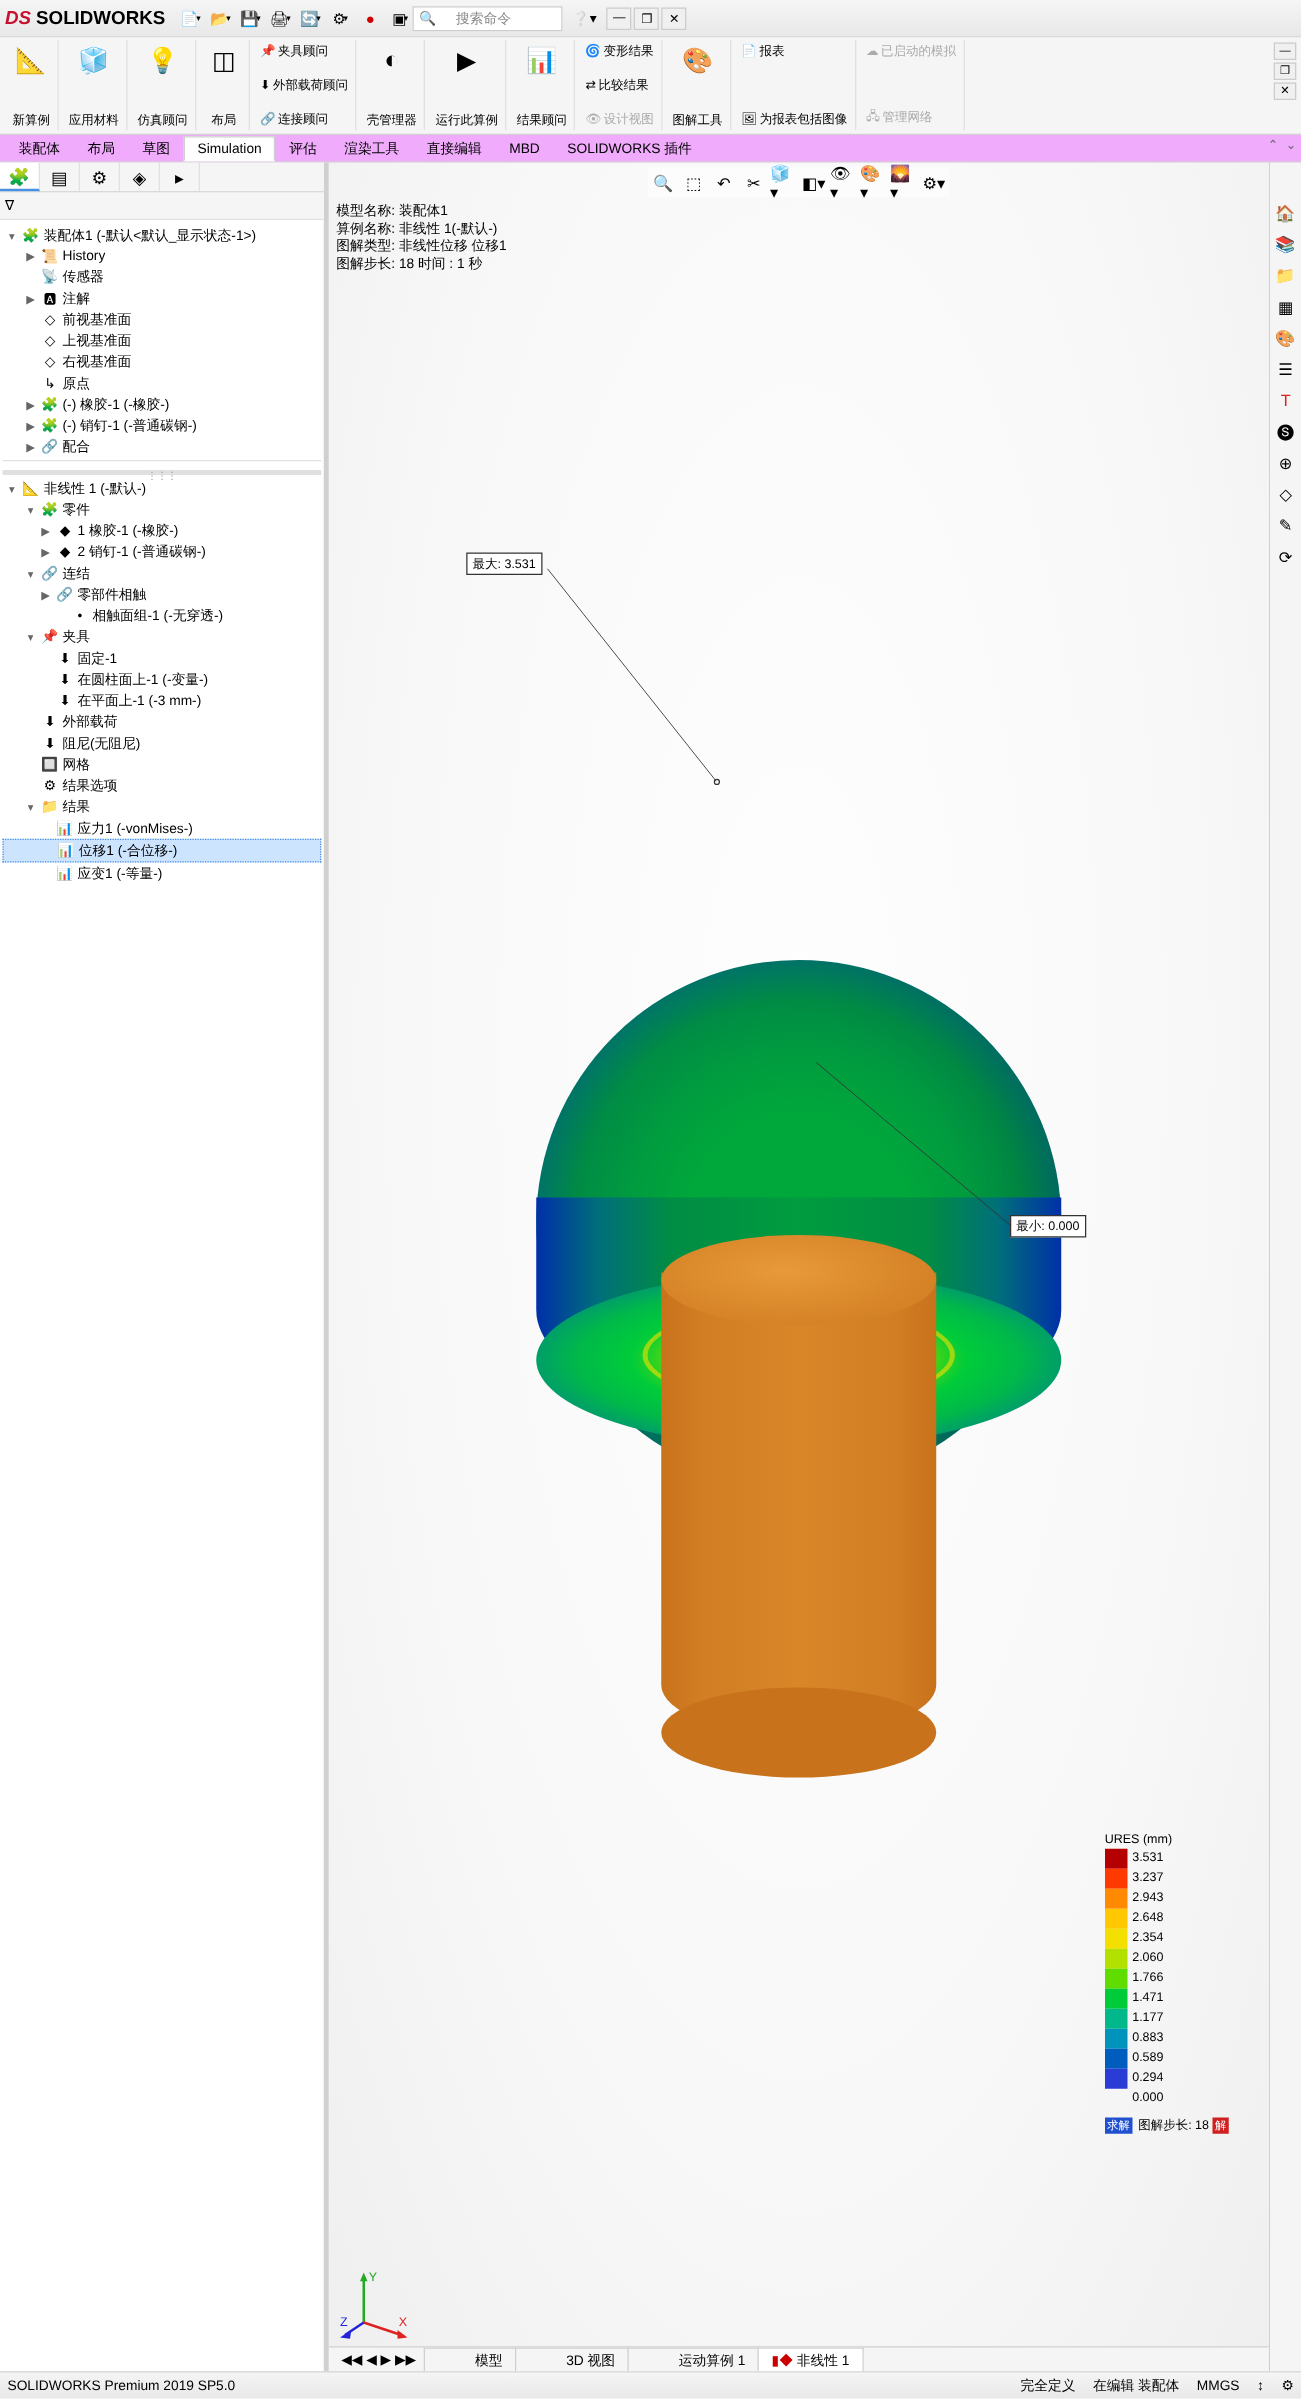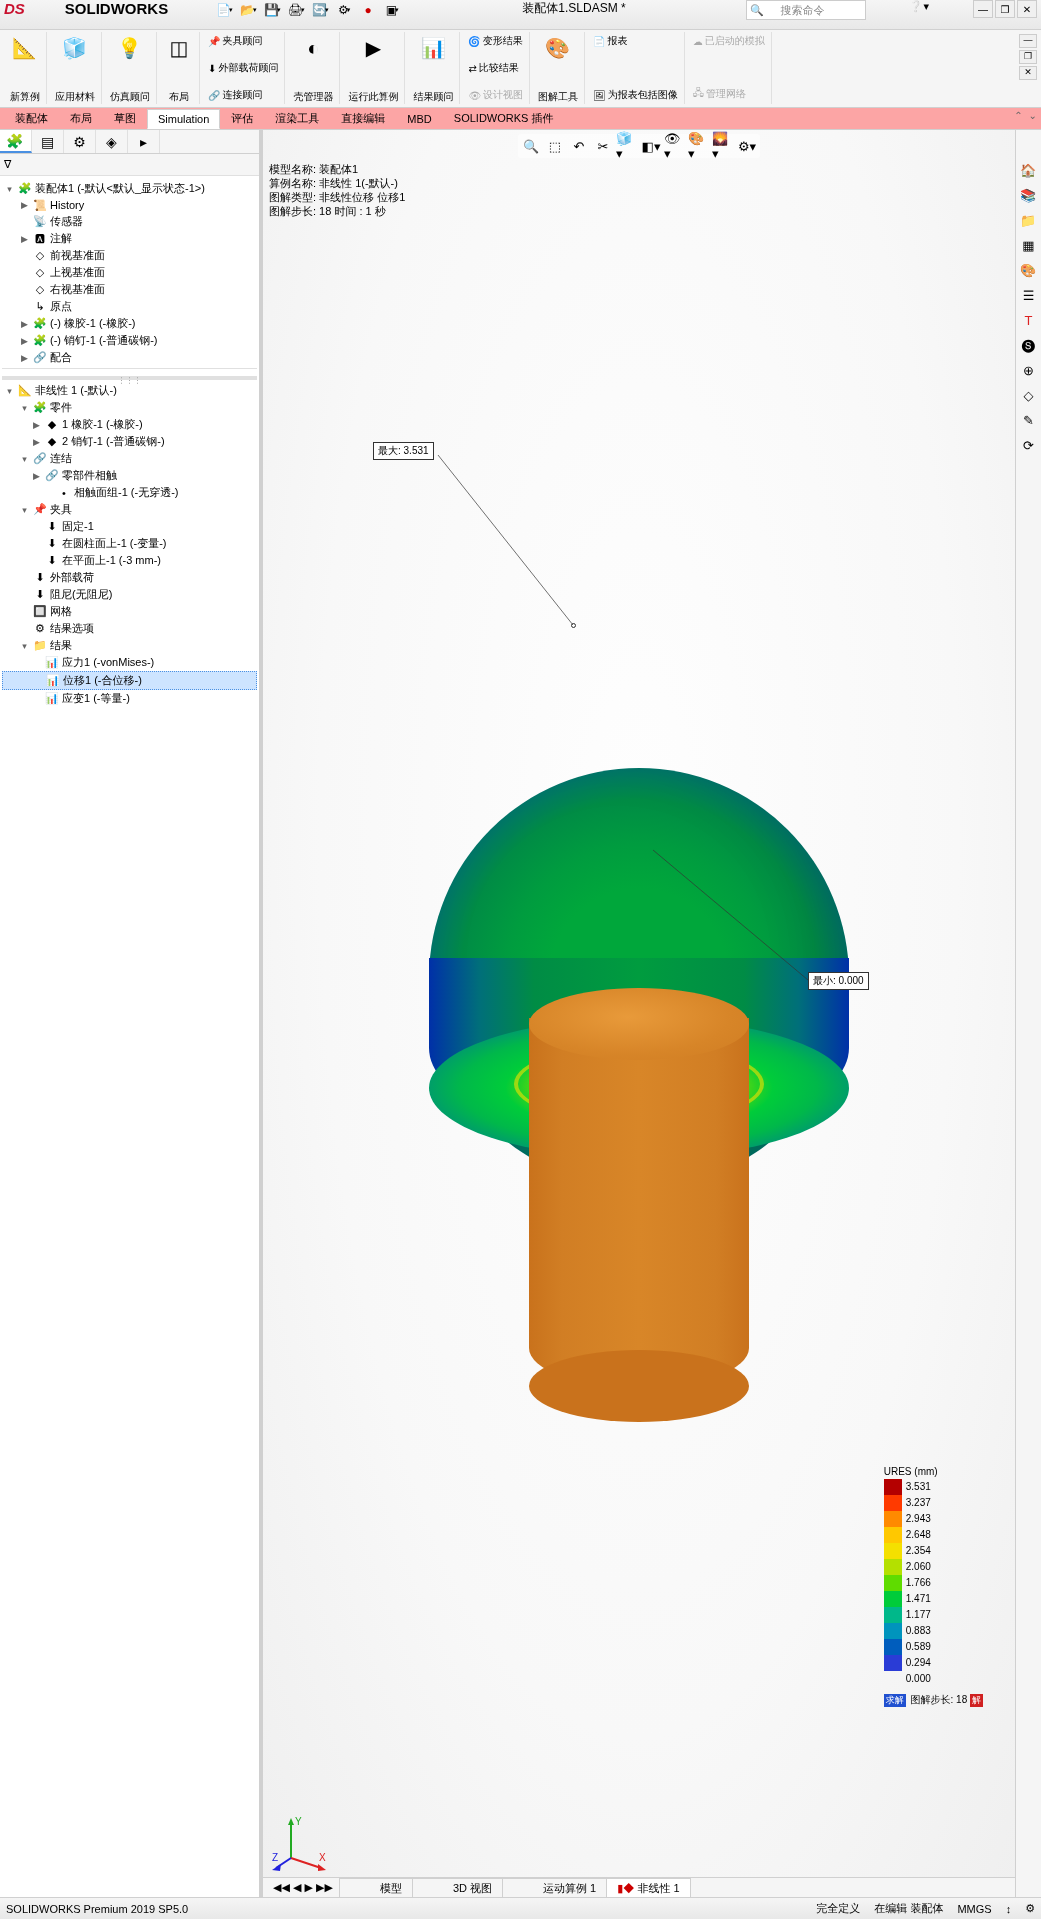--- a/index.html
+++ b/index.html
@@ -1,38 +1,38 @@
 <!DOCTYPE html>
 <html><head>
 <meta charset="utf-8">
 <style>
 * { margin: 0; padding: 0; box-sizing: border-box; font-family: "Microsoft YaHei", Arial, sans-serif; }
 body { width: 1041px; height: 1919px; background: #fff; display: flex; flex-direction: column; overflow: hidden; font-size: 11px; }
 
 
-.titlebar { height: 30px; background: linear-gradient(#f5f5f5,#e8e8e8); display: flex; padding: 0 4px; border-bottom: 1px solid #d0d0d0; gap: 36px; }
+.titlebar { height: 30px; background: linear-gradient(#f5f5f5,#e8e8e8); display: flex; align-items: center; padding: 0 4px; border-bottom: 1px solid #d0d0d0; }
 .logo { font-weight: bold; font-style: italic; color: #c8102e; font-size: 15px; margin-right: 4px; }
 .logo-sw { color: #000; font-style: normal; }
 .title-icons { display: flex; gap: 4px; margin-left: 6px; }
 .title-icons span { width: 20px; height: 20px; display: flex; align-items: center; justify-content: center; font-size: 12px; }
 .title-dropdown { font-size: 7px; margin-left: -2px; }
 .title-center { flex: 1; text-align: center; font-size: 12px; }
 .search-box { display: flex; align-items: center; border: 1px solid #ccc; background: #fff; padding: 1px 4px; font-size: 11px; color: #888; width: 120px; height: 20px; margin-right: 4px; }
 .win-controls { display: flex; gap: 2px; margin-left: 4px; }
 .win-controls span { width: 20px; height: 18px; display: flex; align-items: center; justify-content: center; border: 1px solid #ccc; background: #f0f0f0; font-size: 10px; }
 
 
 .ribbon { height: 78px; background: #f5f5f5; border-bottom: 1px solid #d0d0d0; display: flex; align-items: flex-start; padding: 2px 4px; gap: 2px; }
 .ribbon-group { display: flex; flex-direction: column; align-items: center; padding: 2px 6px; border-right: 1px solid #e0e0e0; height: 72px; justify-content: space-between; }
 .ribbon-icon { width: 28px; height: 28px; display: flex; align-items: center; justify-content: center; font-size: 20px; }
 .ribbon-label { font-size: 10px; text-align: center; line-height: 11px; white-space: nowrap; }
 .ribbon-row { display: flex; align-items: center; gap: 2px; font-size: 10px; }
 
 
-.ribbon-tabs { height: 22px; background: #fca5a5; display: flex; align-items: center; padding-left: 4px; border-bottom: 1px solid #d0d0d0; position: relative; }
+.ribbon-tabs { height: 22px; background: #f0abfc; display: flex; align-items: center; padding-left: 4px; border-bottom: 1px solid #d0d0d0; position: relative; }
 .ribbon-tab { padding: 3px 10px; font-size: 11px; cursor: pointer; border: 1px solid transparent; }
 .ribbon-tab.active { background: #fff; border: 1px solid #d0d0d0; border-bottom-color: #fff; }
 .chevrons { position: absolute; right: 4px; top: 2px; display: flex; gap: 6px; font-size: 10px; color: #666; }
 
 
 .main { flex: 1; display: flex; overflow: hidden; position: relative; }
 
 
 .panel { width: 260px; background: #fff; border-right: 1px solid #d0d0d0; display: flex; flex-direction: column; }
 .panel-tabs { display: flex; border-bottom: 1px solid #d0d0d0; background: #f5f5f5; height: 24px; }
@@ -104,21 +104,20 @@
   <div class="title-icons">
     <span>📄<small class="title-dropdown">▾</small></span>
     <span>📂<small class="title-dropdown">▾</small></span>
     <span>💾<small class="title-dropdown">▾</small></span>
     <span>🖨<small class="title-dropdown">▾</small></span>
     <span>🔄<small class="title-dropdown">▾</small></span>
     <span>⚙<small class="title-dropdown">▾</small></span>
     <span style="color:#c00">●</span>
     <span>▣<small class="title-dropdown">▾</small></span>
   </div>
-  <div class="title-center">装配体1.SLDASM *</div>
   <div class="search-box">
     <span>🔍</span>
     <span style="margin-left:16px">搜索命令</span>
   </div>
   <span style="margin:0 4px">❔▾</span>
   <div class="win-controls">
     <span>—</span>
     <span>❐</span>
     <span>✕</span>
   </div>

